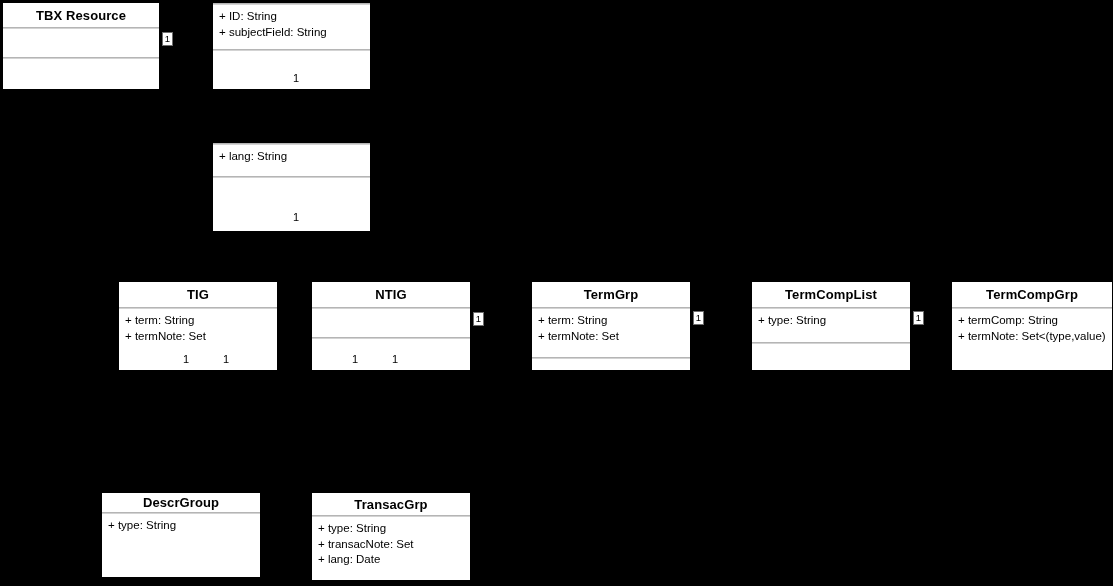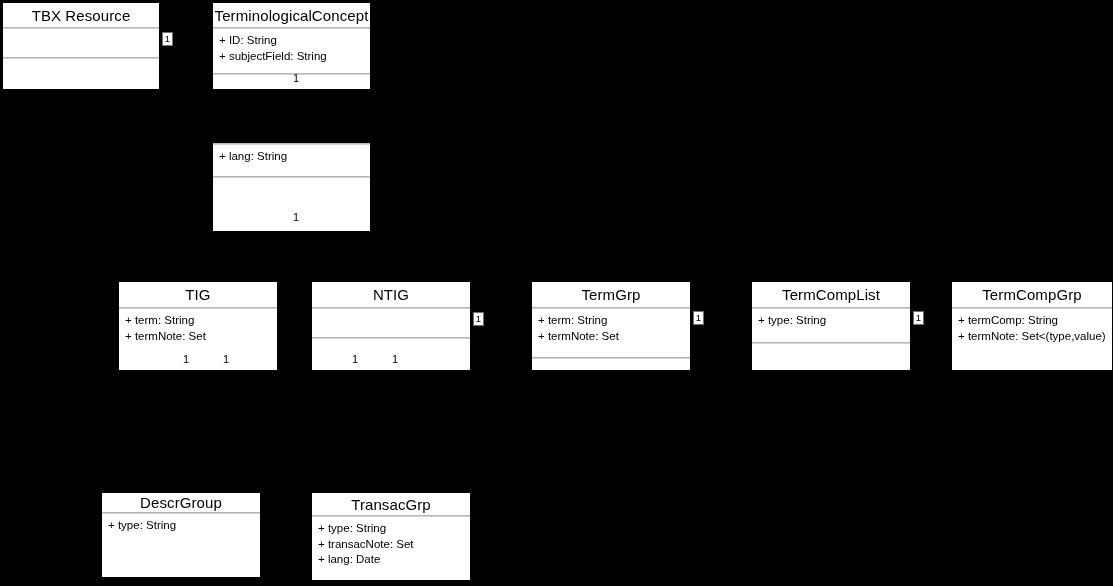--- a/index.html
+++ b/index.html
@@ -22,22 +22,22 @@
     display: flex;
     flex-direction: column;
     box-sizing: border-box;
     border: 1px solid #000;
   }
   .cls .title {
     flex: 0 0 auto;
     display: flex;
     align-items: center;
     justify-content: center;
-    font-weight: normal;
-    font-size: 15px;
+    font-weight: bold;
+    font-size: 13px;
     letter-spacing: 0.1px;
     white-space: nowrap;
     overflow: hidden;
   }
   .hr {
     flex: 0 0 auto;
     height: 2px;
     background: linear-gradient(to bottom, #a6a6a6, #e2e2e2);
   }
   .sec { flex: 0 0 auto; }
@@ -77,21 +77,20 @@
 
   <div class="cls" style="left:2px;top:2px;width:158px;height:88px">
     <div class="title" style="height:24px">TBX Resource</div>
     <div class="hr"></div>
     <div class="sec" style="height:28px"></div>
     <div class="hr"></div>
     <div class="sec grow"></div>
   </div>
 
   <div class="cls" style="left:212px;top:2px;width:159px;height:88px">
-    <div class="title" style="height:24px">TerminologicalConcept</div>
     <div class="hr"></div>
     <div class="sec attrs" style="height:40px">
       <div>+ ID: String</div>
       <div>+ subjectField: String</div>
     </div>
     <div class="hr"></div>
     <div class="sec grow"></div>
   </div>
 
   <div class="cls" style="left:212px;top:142px;width:159px;height:90px">

